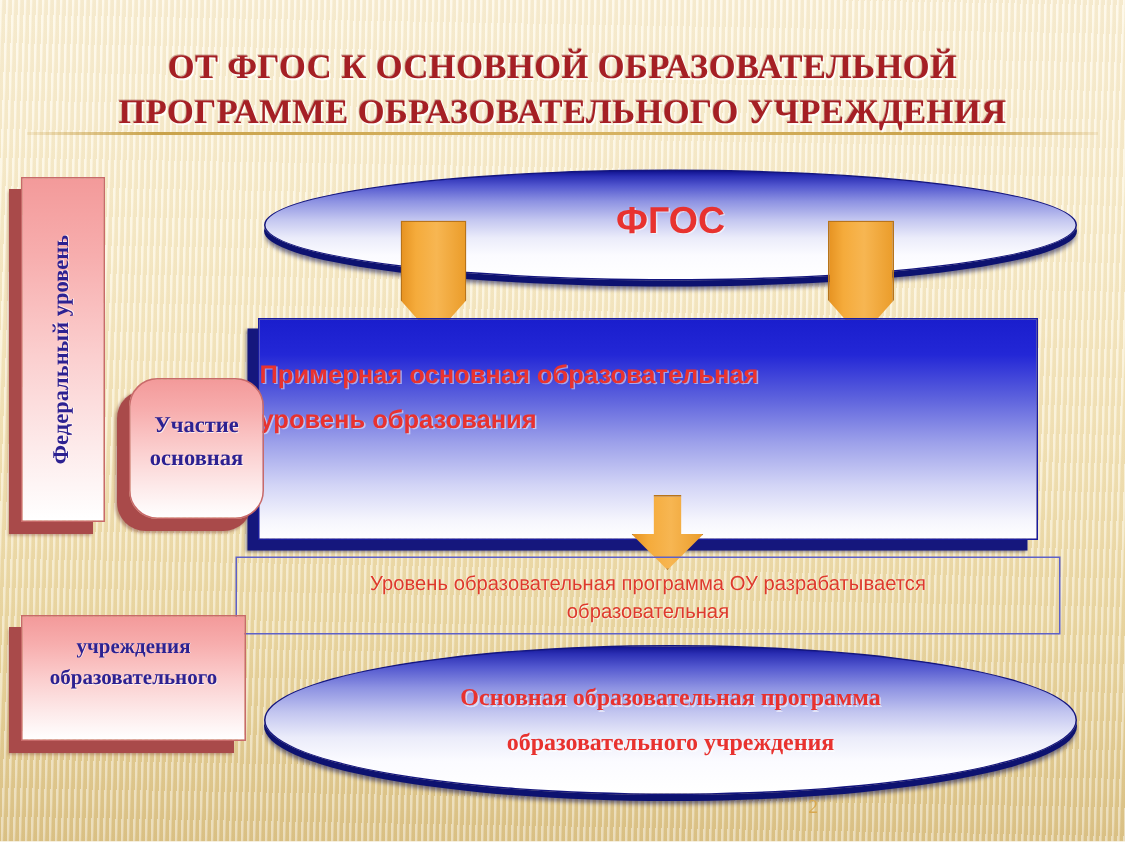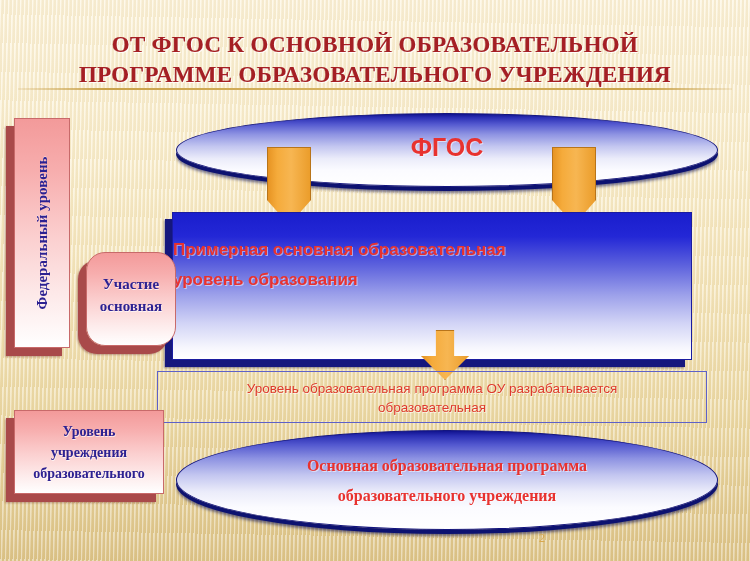--- a/index.html
+++ b/index.html
@@ -296,21 +296,20 @@
 
   <div class="pink-panel" id="panel-region">
     <div class="ptext">
       <span>Участие</span>
       <span>основная</span>
     </div>
   </div>
 
   <div class="pink-panel" id="panel-institution">
     <div class="ptext">
-      <span>Уровень</span>
       <span>учреждения</span>
       <span>образовательного</span>
     </div>
   </div>
 
   <div id="slide-number">2</div>
 
 </div>
 
 </body></html>

